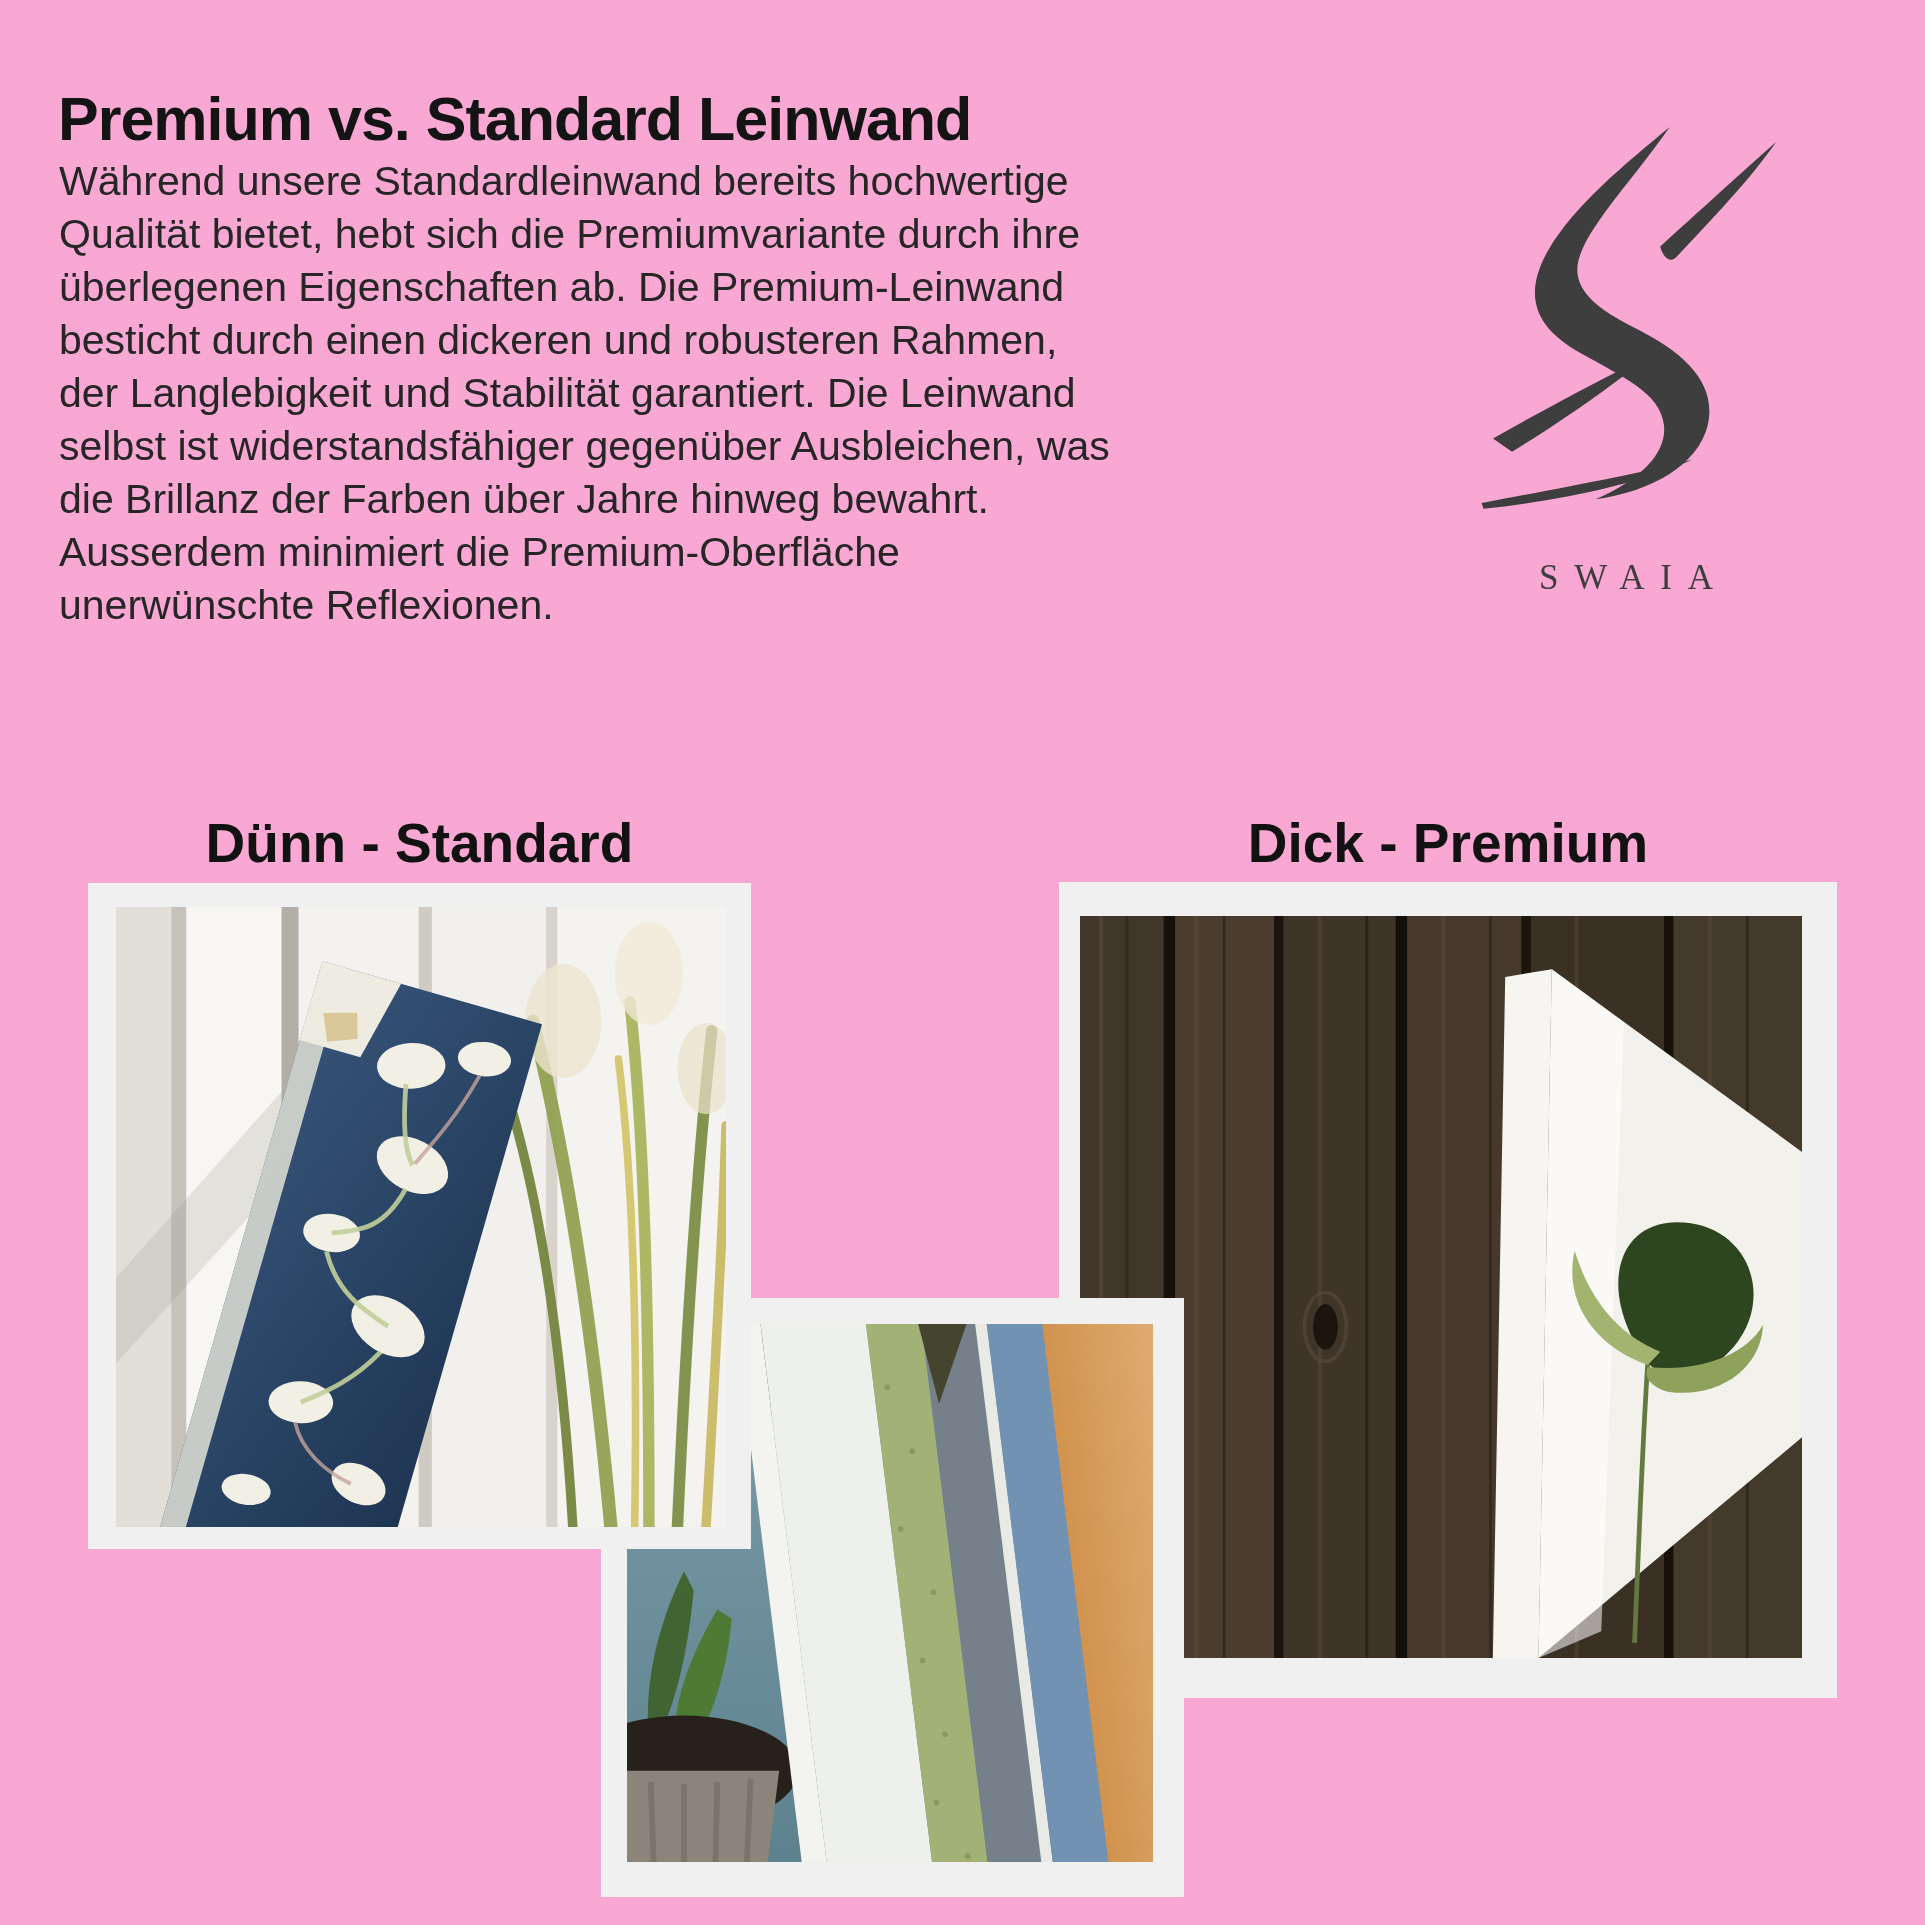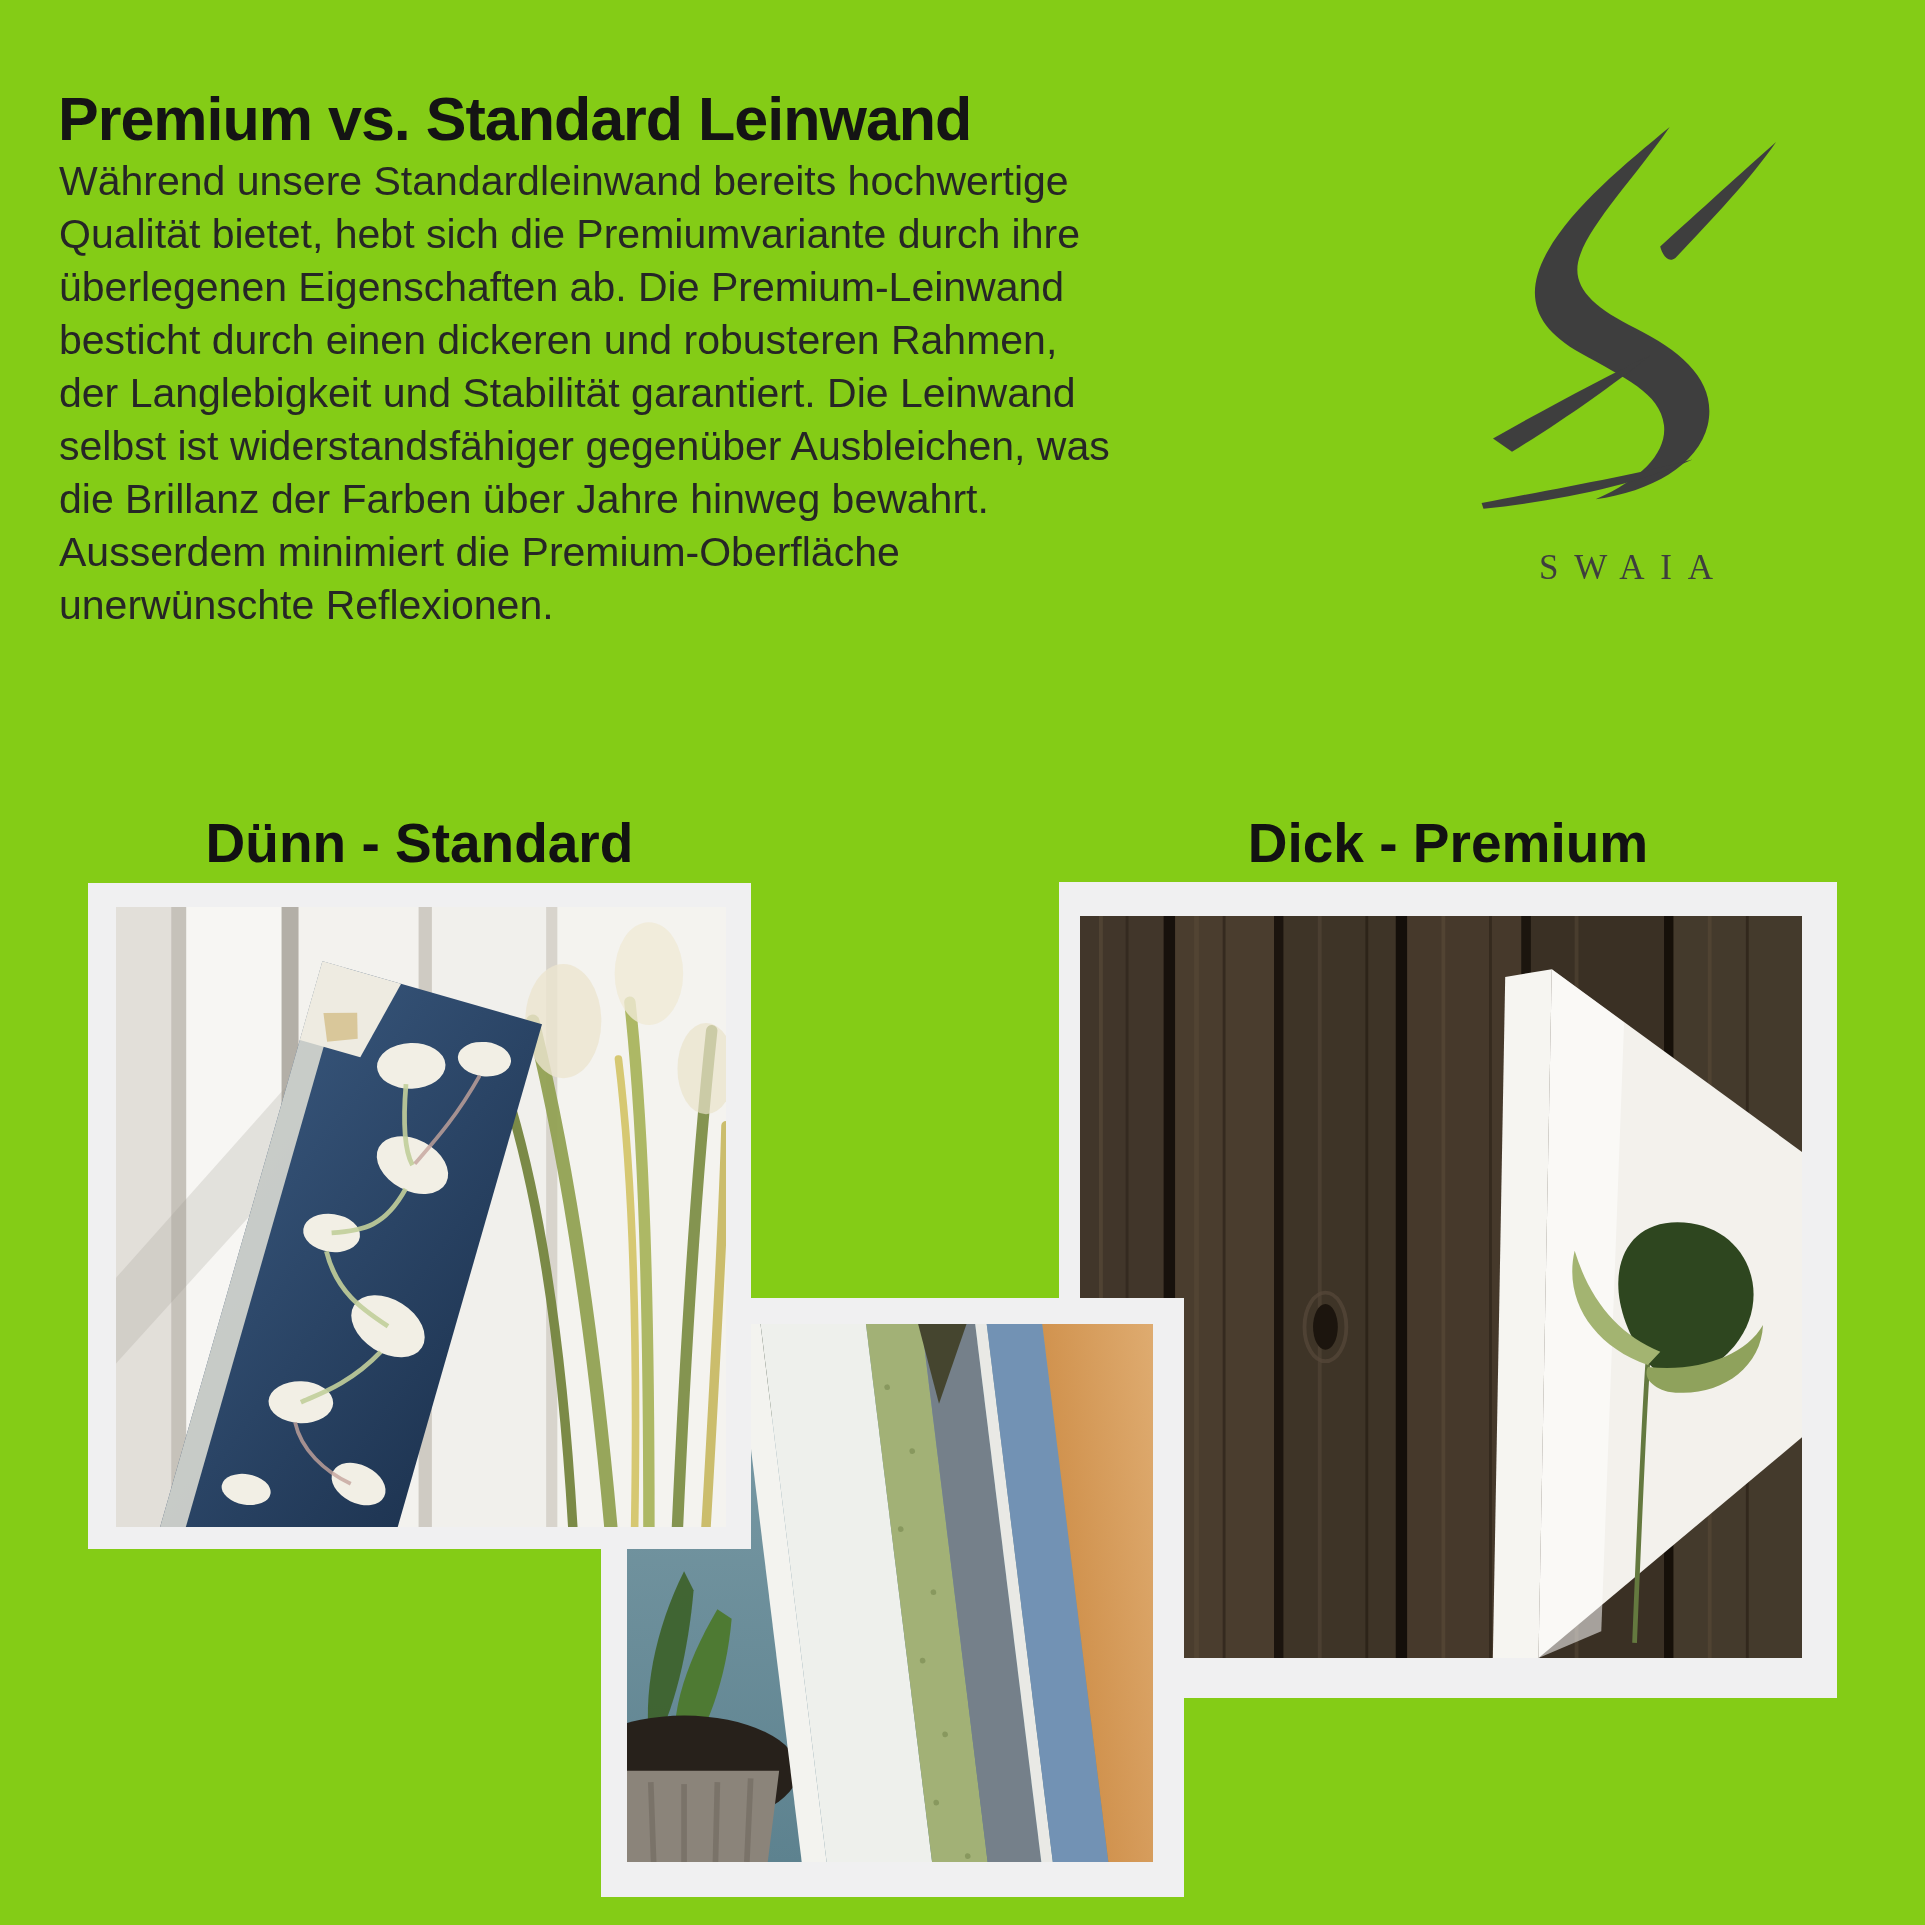--- a/index.html
+++ b/index.html
@@ -1,19 +1,19 @@
 <!DOCTYPE html>
 <html style="font-size:15px"><head>
 <meta charset="utf-8">
 <style>
   html,body{margin:0;padding:0;}
   .page{
     position:relative;
     width:1926px;height:1926px;
-    background:#84cc16;
+    background:#f9a8d4;
     overflow:hidden;
     font-family:"Liberation Sans",sans-serif;
   }
   .page-title{
     position:absolute;left:58px;top:89px;
     font-size:61px;font-weight:700;letter-spacing:-1px;
     color:#141414;line-height:1;
     margin:0;
   }
   .intro-paragraph{
@@ -22,21 +22,21 @@
     color:#262626;
     white-space:pre;
     margin:0;
   }
   .brand-logo{
     position:absolute;left:1469px;top:122px;width:314px;
     text-align:center;
   }
   .brand-logo svg{display:block;margin:0 auto;}
   .brand-name{
-    display:block;margin-top:2px;
+    display:block;margin-top:12px;
     font-family:"Liberation Serif",serif;
     font-size:35px;color:#3e3e3e;
     letter-spacing:0.45em;text-indent:0.45em;
   }
   .section-label{
     position:absolute;top:816px;
     font-size:55px;font-weight:700;color:#121212;
     text-align:center;line-height:1;
   }
   .section-label.left{left:88px;width:663px;}

